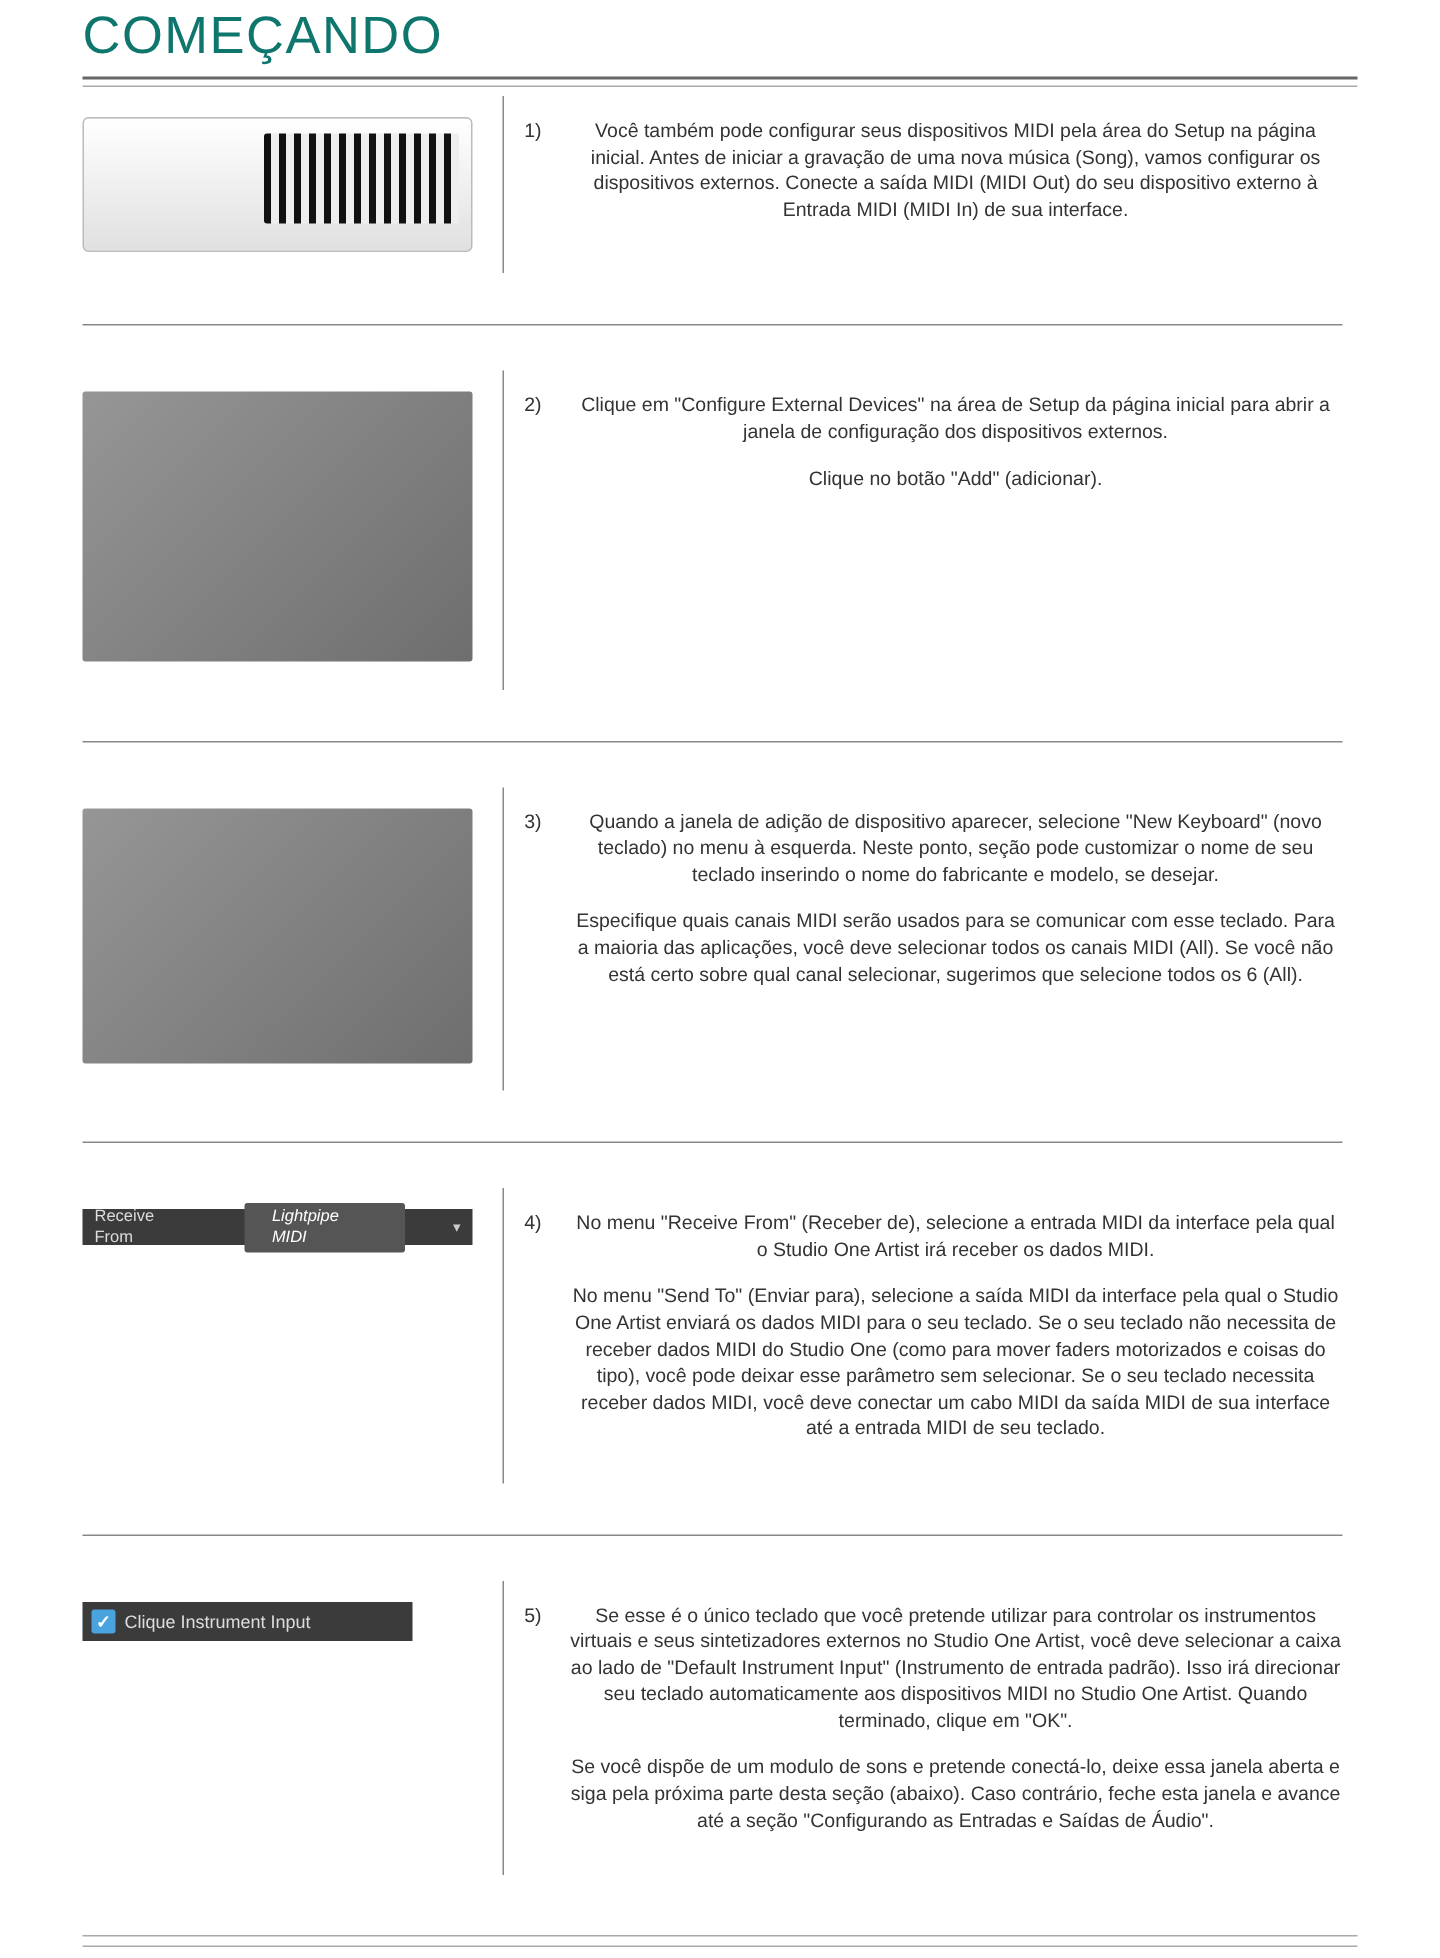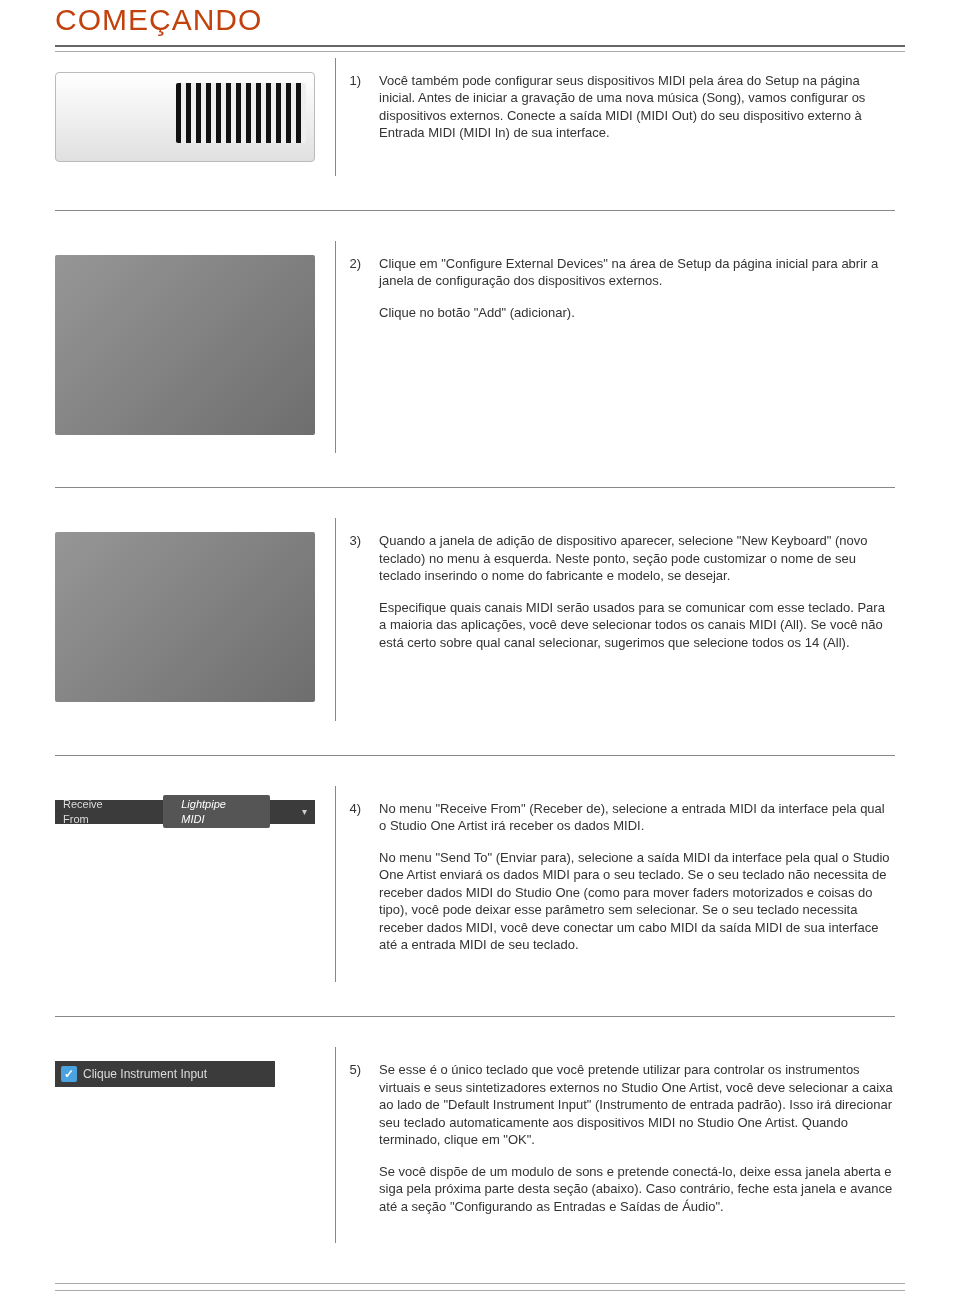--- a/index.html
+++ b/index.html
@@ -10,22 +10,22 @@
     background: #fff;
     width: 960px;
     margin: 0 auto;
     padding: 0;
     line-height: 1.35;
   }
   .page {
     padding: 0 55px 30px 55px;
   }
   h1.title {
-    font-size: 30px;
-    color: #c2410c;
+    font-size: 35px;
+    color: #0f766e;
     font-weight: 400;
     letter-spacing: 1px;
     margin-bottom: 4px;
   }
   .hr-thick {
     border: none;
     border-top: 2px solid #666;
     margin: 0 0 4px 0;
   }
   .hr-thin {
@@ -53,20 +53,21 @@
   }
   table.steps td.numcell {
     width: 26px;
     text-align: right;
     padding-top: 14px;
     padding-left: 14px;
     font-size: 13px;
   }
   table.steps td.txtcell {
     padding-left: 8px;
+    text-align: center;
   }
   .para { margin-bottom: 14px; }
   .img-placeholder {
     background: linear-gradient(135deg,#969696,#6e6e6e);
     width: 260px;
     border-radius: 2px;
     display: inline-block;
   }
   .img-kb {
     background: linear-gradient(#fff,#e0e0e0);
@@ -174,21 +175,21 @@
           </td>
         </tr>
 
     <tr>
       <td class="imgcell">
         <div class="img-placeholder img-adddev"></div>
       </td>
       <td class="numcell">3)</td>
       <td class="txtcell">
         <p class="para">Quando a janela de adição de dispositivo aparecer, selecione "New Keyboard" (novo teclado) no menu à esquerda. Neste ponto, seção pode customizar o nome de seu teclado inserindo o nome do fabricante e modelo, se desejar.</p>
-        <p class="para">Especifique quais canais MIDI serão usados para se comunicar com esse teclado. Para a maioria das aplicações, você deve selecionar todos os canais MIDI (All). Se você não está certo sobre qual canal selecionar, sugerimos que selecione todos os 14 (All).</p>
+        <p class="para">Especifique quais canais MIDI serão usados para se comunicar com esse teclado. Para a maioria das aplicações, você deve selecionar todos os canais MIDI (All). Se você não está certo sobre qual canal selecionar, sugerimos que selecione todos os 6 (All).</p>
       </td>
     </tr>
     <tr>
           <td colspan="3">
             <hr class="hr-row">
           </td>
         </tr>
 
     <tr>
       <td class="imgcell">

